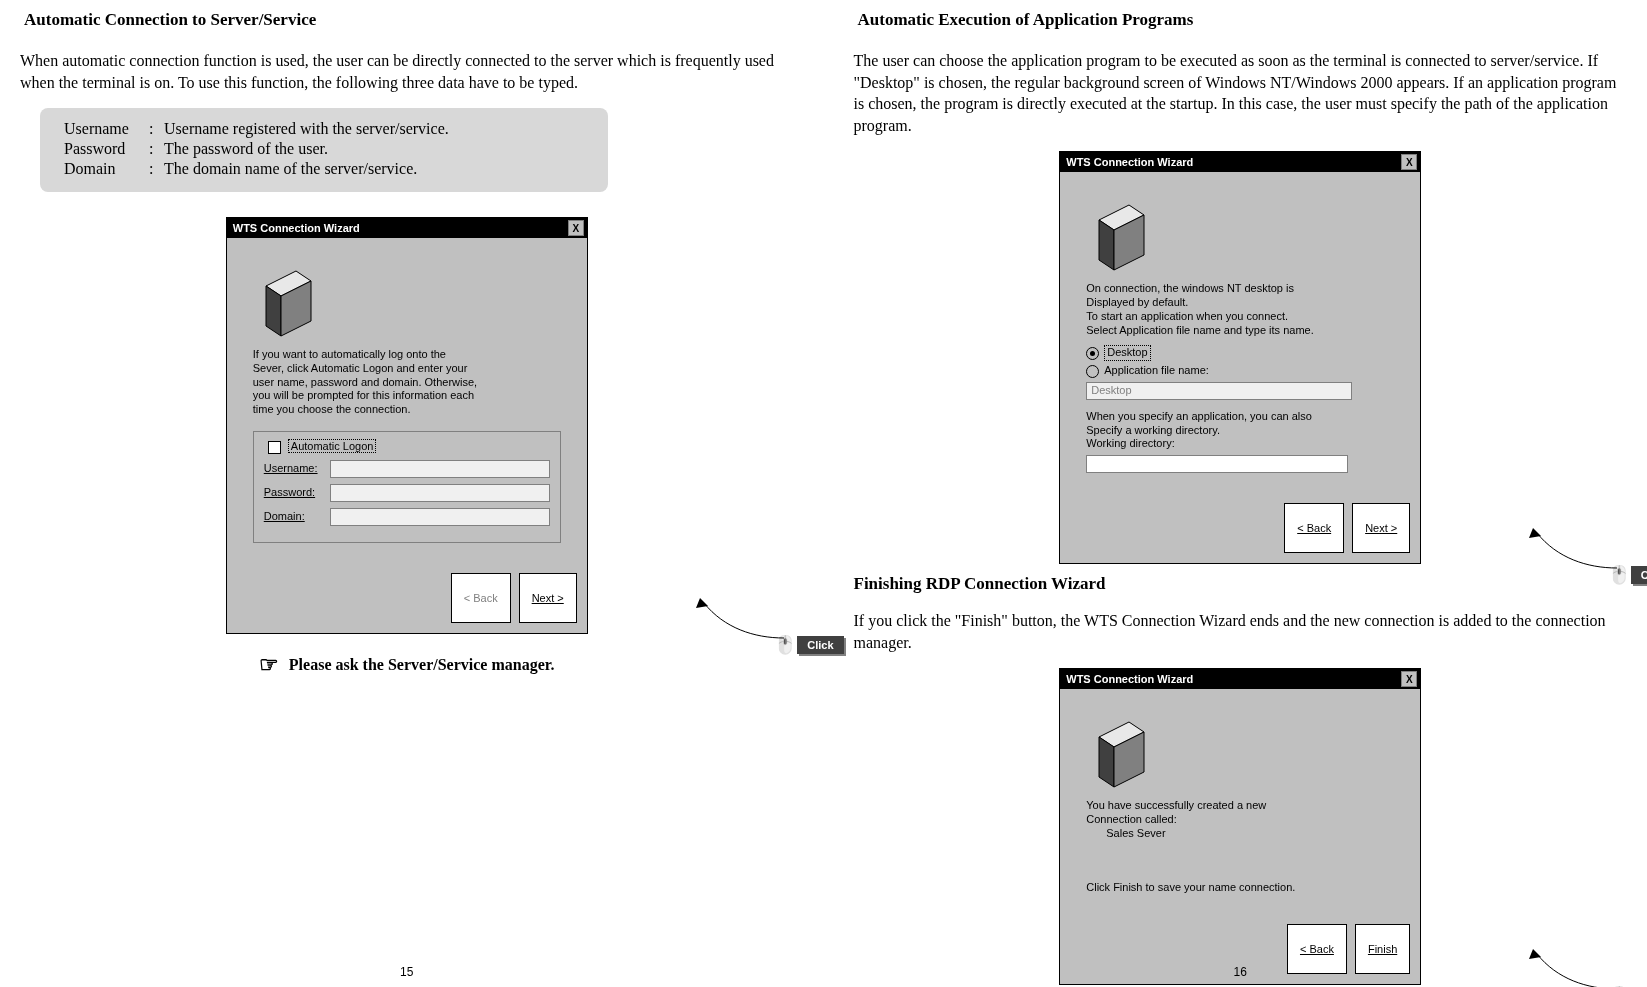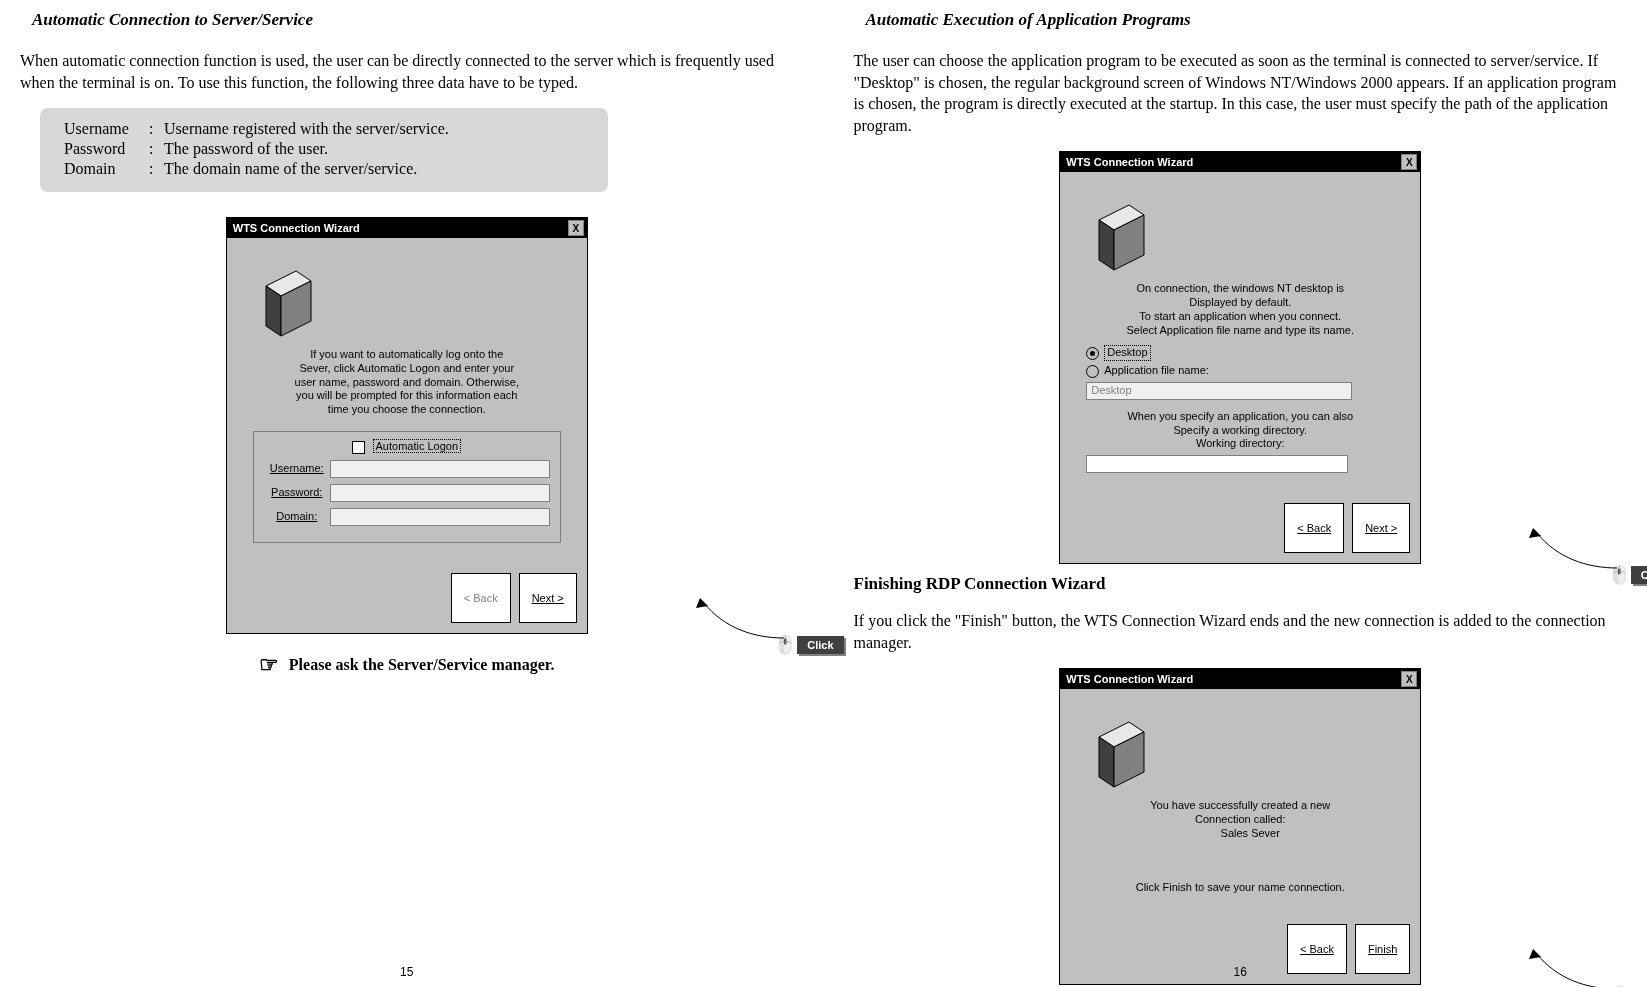--- a/index.html
+++ b/index.html
@@ -15,22 +15,21 @@
     gap: 60px;
   }
   .page {
     flex: 1;
     position: relative;
     min-height: 960px;
   }
   h3 {
     font-size: 17px;
     font-weight: bold;
-    margin: 0 0 20px 12px;
-    font-style: italic;
+    margin: 0 0 20px 4px;
   }
   h4 {
     font-size: 17px;
     font-weight: bold;
     margin: 0 0 15px 0;
   }
   p {
     margin: 16px 0 15px 0;
     line-height: 1.35;
   }
@@ -56,21 +55,20 @@
     justify-content: center;
     position: relative;
   }
   .wizard {
     width: 360px;
     border: 1px solid #000;
     background: #c0c0c0;
     font-family: Tahoma, Arial, sans-serif;
     font-size: 11px;
     position: relative;
-    text-align: center;
   }
   .titlebar {
     background: #000;
     color: #fff;
     display: flex;
     align-items: center;
     justify-content: space-between;
     padding: 2px 3px 2px 6px;
     font-weight: bold;
   }

